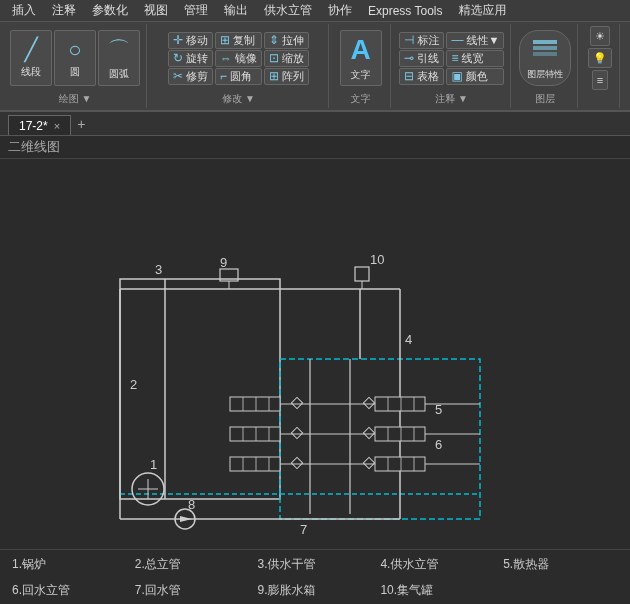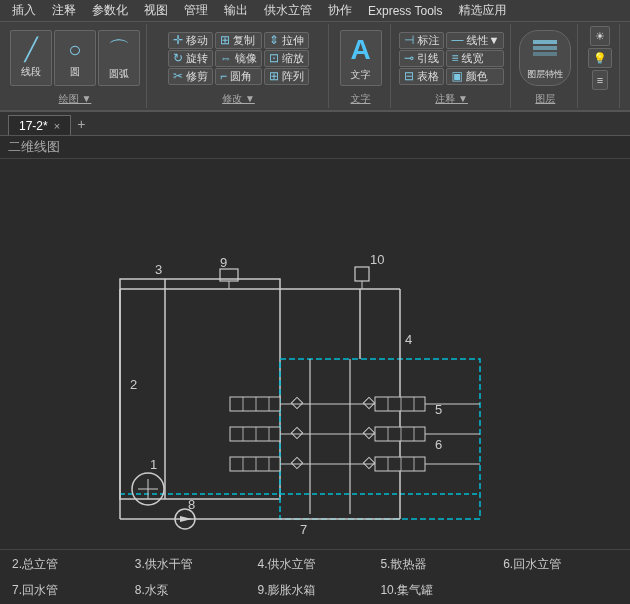--- a/index.html
+++ b/index.html
@@ -48,21 +48,20 @@
       border-right: 1px solid #555;
       padding: 2px 6px;
       min-width: 60px;
     }
     .ribbon-group-label {
       font-size: 10px;
       color: #aaa;
       margin-top: auto;
       padding-top: 2px;
       white-space: nowrap;
-      text-decoration: underline;
     }
     .ribbon-group-inner {
       display: flex;
       flex-direction: row;
       align-items: center;
       gap: 2px;
       flex: 1;
     }
 
     .ribbon-btn-large {
@@ -400,22 +399,22 @@
     <text x="435" y="255" fill="#ccc" font-size="13" font-family="sans-serif">5</text>
     <text x="435" y="290" fill="#ccc" font-size="13" font-family="sans-serif">6</text>
     <text x="300" y="375" fill="#ccc" font-size="13" font-family="sans-serif">7</text>
     <text x="188" y="350" fill="#ccc" font-size="13" font-family="sans-serif">8</text>
     <text x="220" y="108" fill="#ccc" font-size="13" font-family="sans-serif">9</text>
     <text x="370" y="105" fill="#ccc" font-size="13" font-family="sans-serif">10</text>
   </svg>
 </div>
 
 <div id="legend">
+  <span class="legend-item">1.锅炉</span>
   <span class="legend-item">2.总立管</span>
   <span class="legend-item">3.供水干管</span>
   <span class="legend-item">4.供水立管</span>
   <span class="legend-item">5.散热器</span>
   <span class="legend-item">6.回水立管</span>
   <span class="legend-item">7.回水管</span>
-  <span class="legend-item">8.水泵</span>
   <span class="legend-item">9.膨胀水箱</span>
   <span class="legend-item">10.集气罐</span>
 </div>
 
 </body></html>

